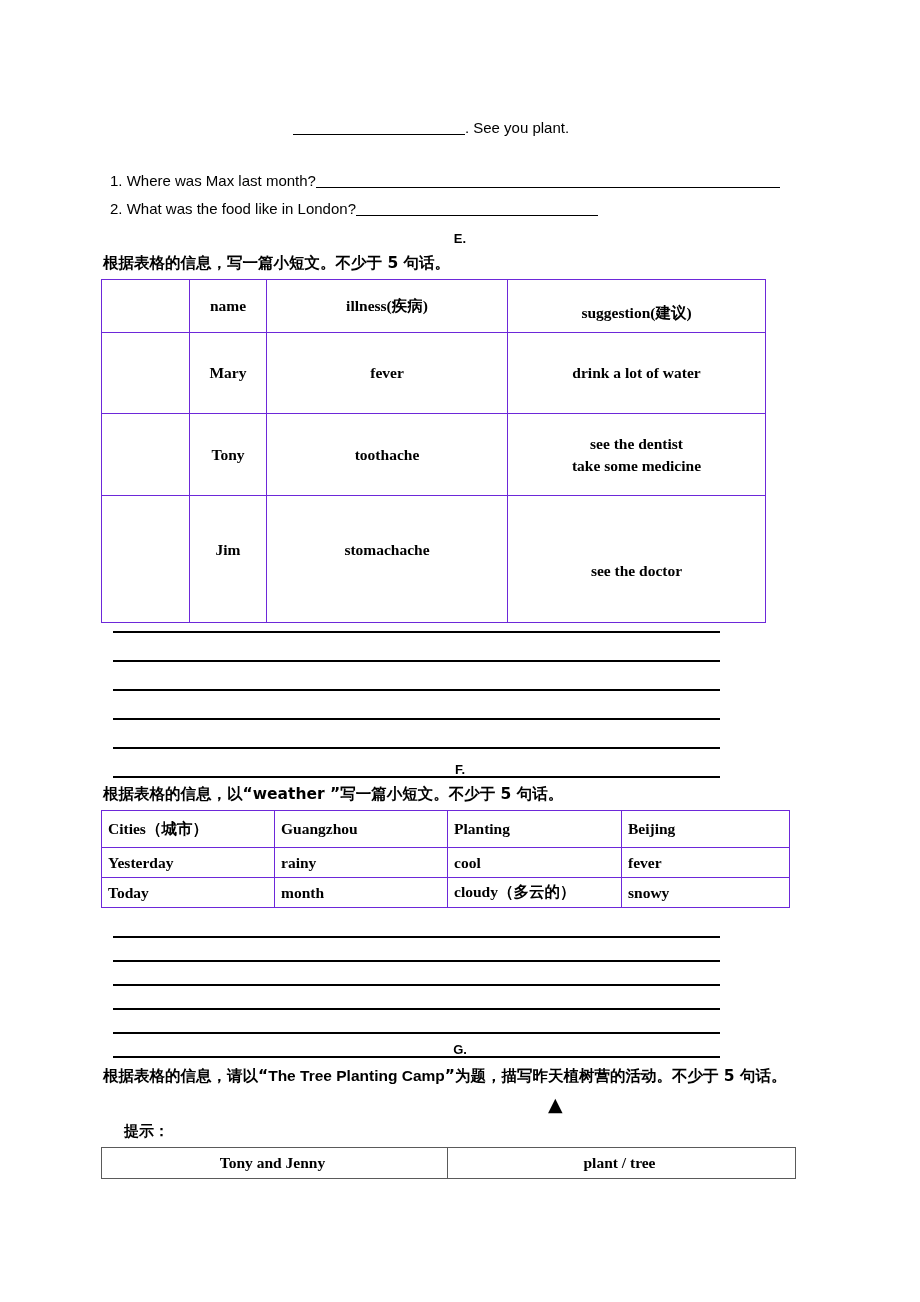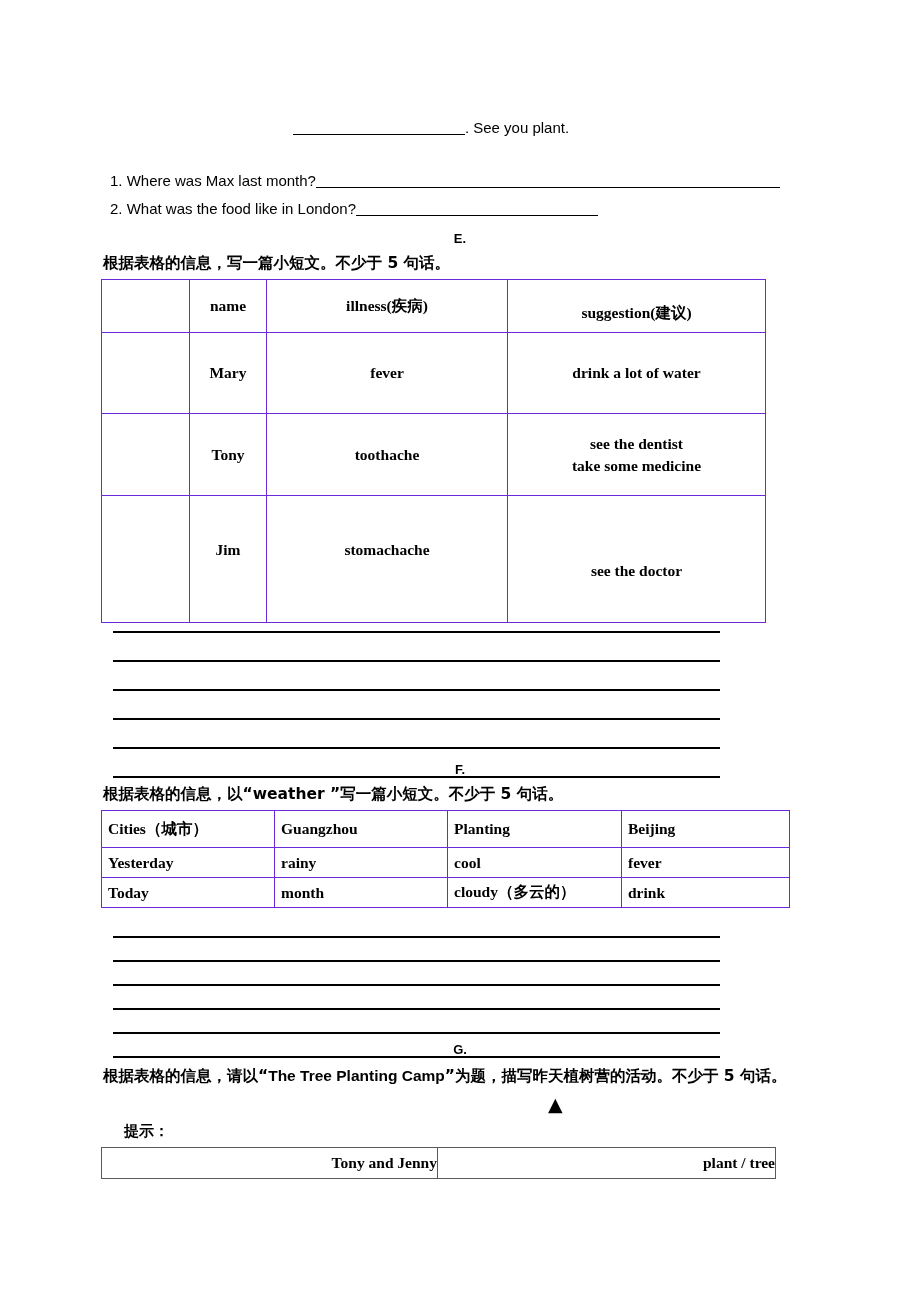--- a/index.html
+++ b/index.html
@@ -157,22 +157,22 @@
   }
   #table-f .fc0 { width: 166px; }
   #table-f .fc1 { width: 166px; }
   #table-f .fc2 { width: 167px; }
   #table-f .fc3 { width: 161px; }
   #table-f tr.f-head td { height: 36px; vertical-align: middle; }
 
   
   #table-g { left: 101px; top: 1147px; width: 660px; }
   #table-g td {
-    text-align: right;
-    padding: 0 0 0 6px;
+    text-align: center;
+    padding: 0 10px 0 6px;
     height: 30px;
     border: 1px solid #5a5a5a;
   }
   #table-g .gc0 { width: 329px; }
   #table-g .gc1 { width: 331px; }
 
   
   .rules-block { position: absolute; left: 113px; width: 607px; }
   .rules-block .rule {
     border-bottom: 2px solid #000;
@@ -253,21 +253,21 @@
       <tr>
         <td class="fc0">Yesterday</td>
         <td class="fc1">rainy</td>
         <td class="fc2">cool</td>
         <td class="fc3">fever</td>
       </tr>
       <tr>
         <td class="fc0">Today</td>
         <td class="fc1">month</td>
         <td class="fc2">cloudy（多云的）</td>
-        <td class="fc3">drink</td>
+        <td class="fc3">snowy</td>
       </tr>
     </tbody>
   </table>
 
   <div class="rules-block" id="rules-f">
     <div class="rule"></div>
     <div class="rule"></div>
     <div class="rule"></div>
     <div class="rule"></div>
     <div class="rule"></div>

